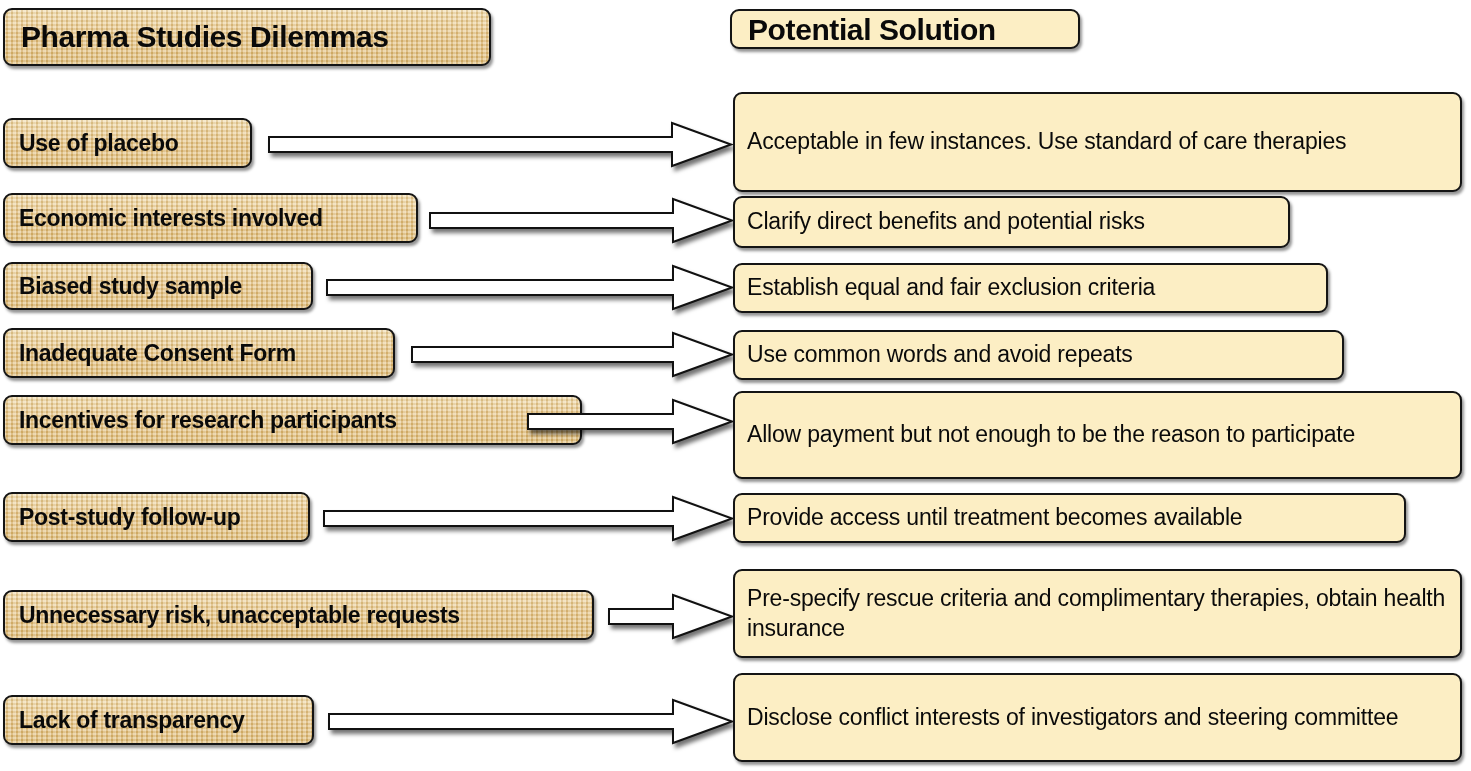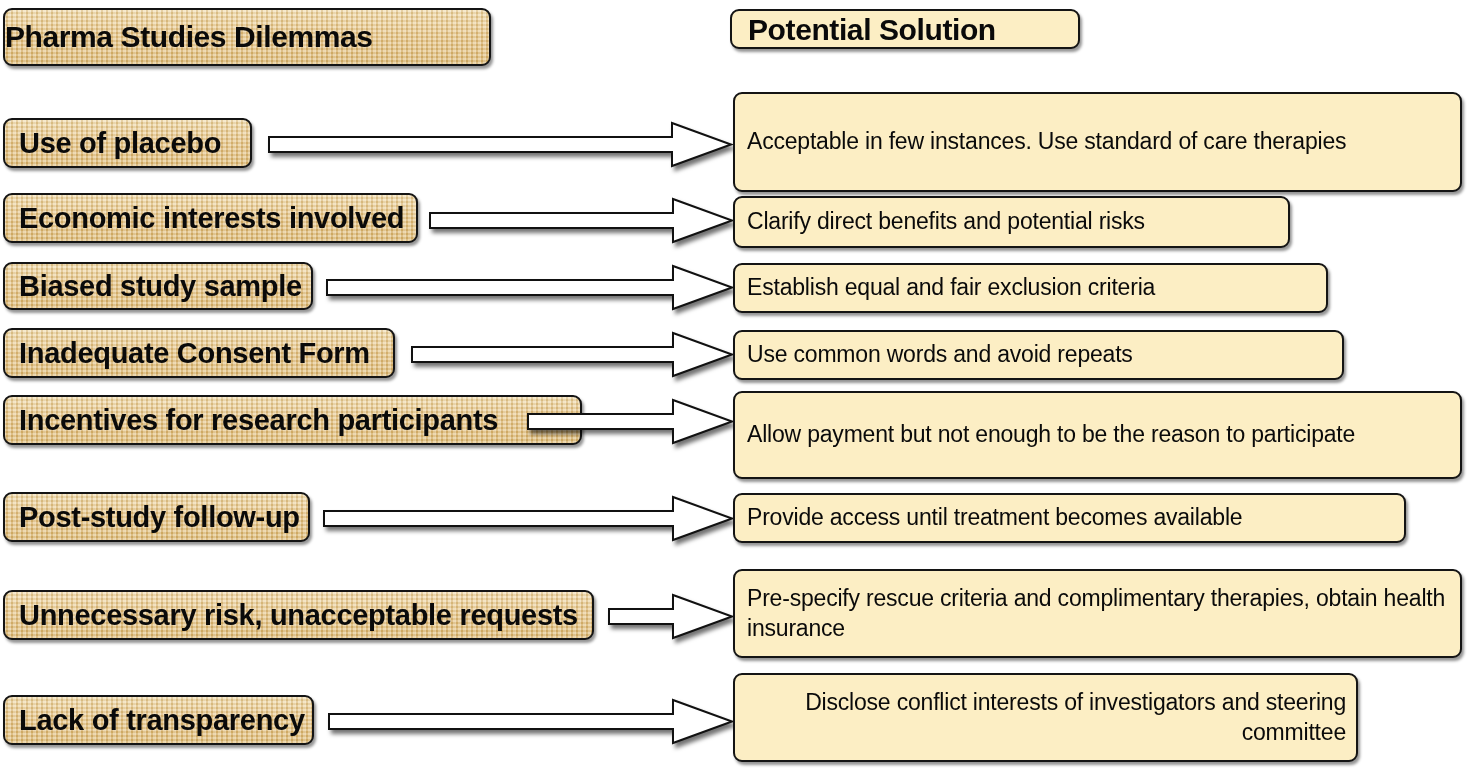--- a/index.html
+++ b/index.html
@@ -49,21 +49,21 @@
       repeating-linear-gradient(0deg,
         rgba(255,255,255,0.26) 0px,
         rgba(255,255,255,0.26) 2px,
         rgba(150,112,48,0.13) 2px,
         rgba(150,112,48,0.13) 4px),
       linear-gradient(180deg, #f0d9a6 0%, #e6c382 45%, #ddb86f 100%);
     padding: 0 12px 0 14px;
   }
   .box.left .txt {
     font-weight: bold;
-    font-size: 29px;
+    font-size: 23px;
     color: #0a0a0a;
     letter-spacing: -0.3px;
     white-space: nowrap;
     line-height: 1.05;
   }
 
   
   .box.right {
     background: #fceec4;
     padding: 0 10px 0 12px;
@@ -76,21 +76,21 @@
     letter-spacing: -0.2px;
   }
 
   
   .box.header .txt {
     font-weight: bold;
     font-size: 30px;
     letter-spacing: -0.4px;
     white-space: nowrap;
   }
-  .box.header.left  { padding-left: 0; }
+  .box.header.left  { padding-left: 16px; }
   .box.header.right { padding-left: 16px; }
 
   
   .arrow {
     position: absolute;
     pointer-events: auto;
   }
   .arrow svg { display: block; overflow: visible; }
 </style>
 </head>
@@ -207,17 +207,17 @@
   <div class="box left" style="left:3px; top:695px; width:311px; height:50px;">
     <span class="txt">Lack of transparency</span>
   </div>
   <div class="arrow" style="left:327px; top:698px;">
     <svg width="407" height="48" viewBox="0 0 407 48">
       <g transform="translate(2,2)">
         <path d="M0,14 L344,14 L344,0 L403,21.5 L344,43 L344,29 L0,29 Z" fill="#ffffff" stroke="#111111" stroke-width="2" stroke-linejoin="miter" style="filter:drop-shadow(3px 4px 2px rgba(0,0,0,0.55))"></path>
       </g>
     </svg>
   </div>
-  <div class="box right" style="left:733px; top:673px; width:625px; height:89px;text-align:right;">
+  <div class="box right" style="left:733px; top:673px; width:729px; height:89px;text-align:right;">
     <span class="txt">Disclose conflict interests of investigators and steering committee</span>
   </div>
 
 </div>
 
 </body></html>

